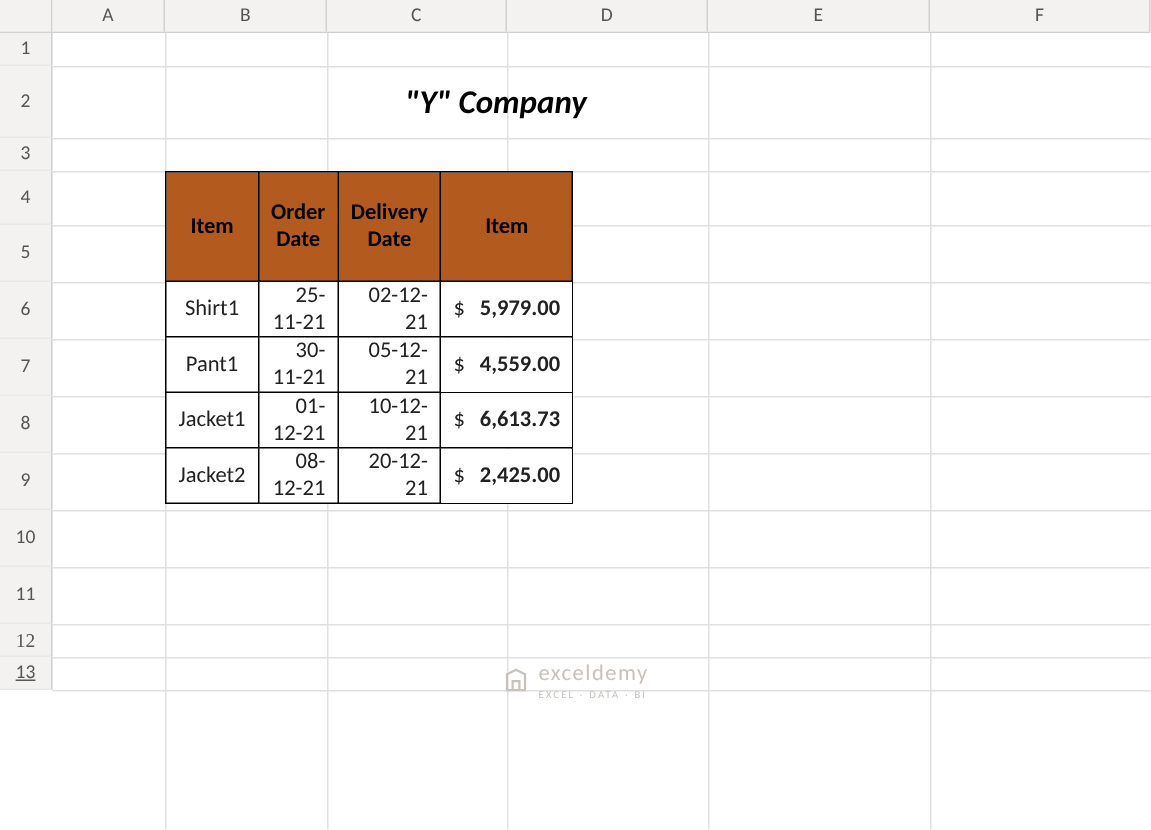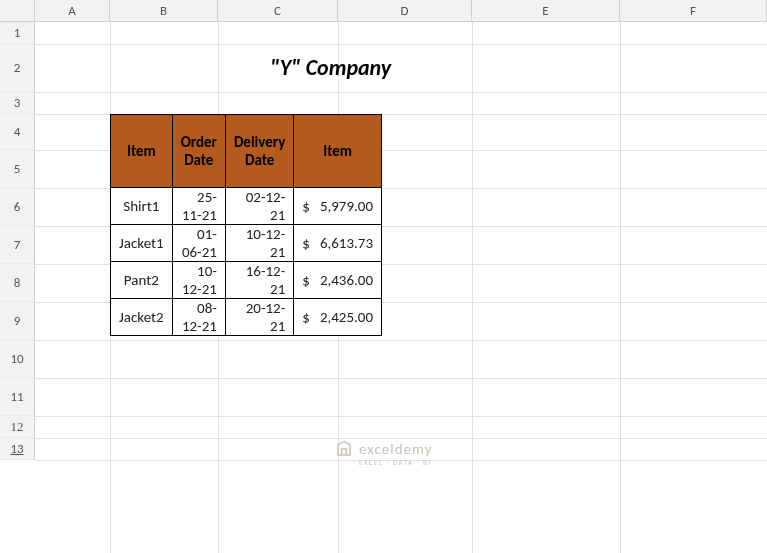--- a/index.html
+++ b/index.html
@@ -94,24 +94,25 @@
     font-size: 15px;
     color: #222;
     height: 36px;
     background: #fff;
   }
   .datatable td.item { text-align: center; }
   .datatable td.date { text-align: right; }
   .datatable td.sales { text-align: left; position: relative; }
   .sales-wrap { display:flex; justify-content:space-between; align-items:center; width:100%; }
   .sales-cur { }
-  .sales-val { text-align:right; flex:1; padding-left: 10px;}
+  .sales-val { text-align:right; flex:1; padding-left: 10px; font-weight: bold;}
   .watermark {
     position: absolute;
     display: flex;
+    align-items: center;
     gap: 6px;
     color: #c9c2bb;
     font-size: 15px;
     letter-spacing: 1px;
   }
   .wm-icon svg { width:18px; height:18px; display:block; }
 </style>
 </head>
 <body>
 
@@ -189,38 +190,38 @@
             <td class="date">25-11-21</td>
             <td class="date">02-12-21</td>
             <td class="sales">
               <div class="sales-wrap">
                 <span class="sales-cur">$</span>
                 <span class="sales-val">5,979.00</span>
               </div>
             </td>
           </tr>
           <tr>
+            <td class="item">Pant1</td>
+            <td class="date">30-11-21</td>
+            <td class="date">05-12-21</td>
+            <td class="sales">
+              <div class="sales-wrap">
+                <span class="sales-cur">$</span>
+                <span class="sales-val">4,559.00</span>
+              </div>
+            </td>
+          </tr>
+          <tr>
             <td class="item">Jacket1</td>
-            <td class="date">01-06-21</td>
+            <td class="date">01-12-21</td>
             <td class="date">10-12-21</td>
             <td class="sales">
               <div class="sales-wrap">
                 <span class="sales-cur">$</span>
                 <span class="sales-val">6,613.73</span>
-              </div>
-            </td>
-          </tr>
-          <tr>
-            <td class="item">Pant2</td>
-            <td class="date">10-12-21</td>
-            <td class="date">16-12-21</td>
-            <td class="sales">
-              <div class="sales-wrap">
-                <span class="sales-cur">$</span>
-                <span class="sales-val">2,436.00</span>
               </div>
             </td>
           </tr>
           <tr>
             <td class="item">Jacket2</td>
             <td class="date">08-12-21</td>
             <td class="date">20-12-21</td>
             <td class="sales">
               <div class="sales-wrap">
                 <span class="sales-cur">$</span>

